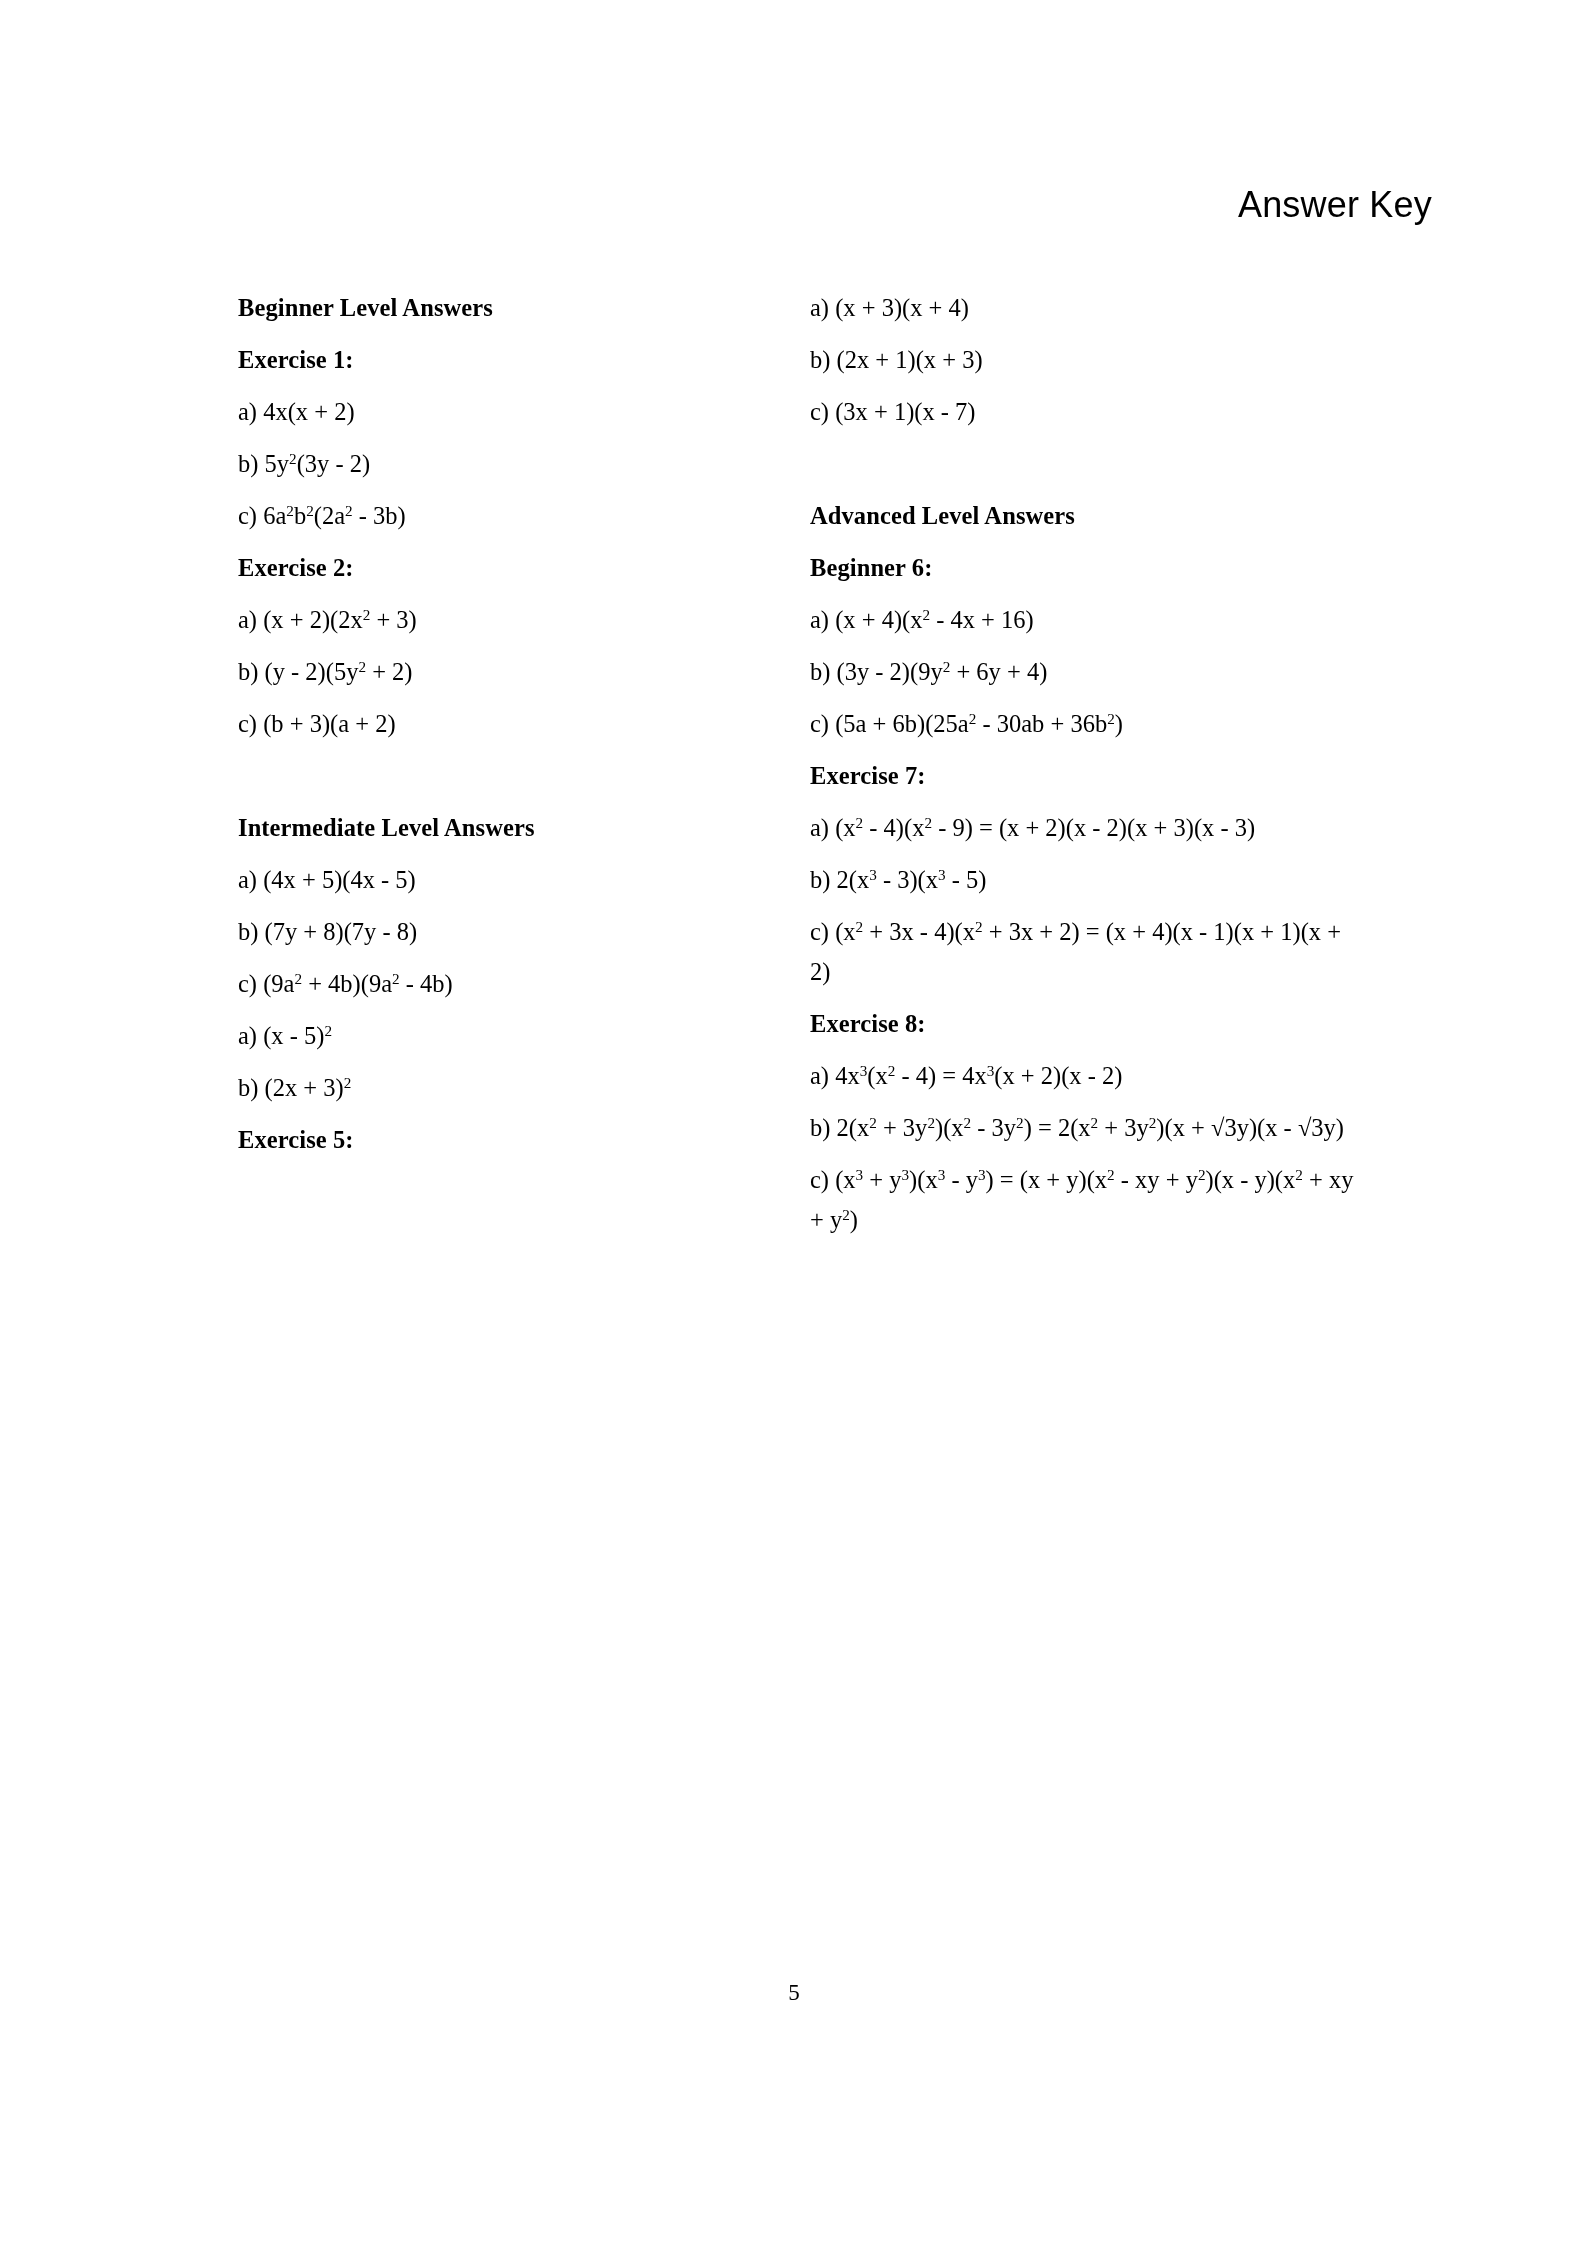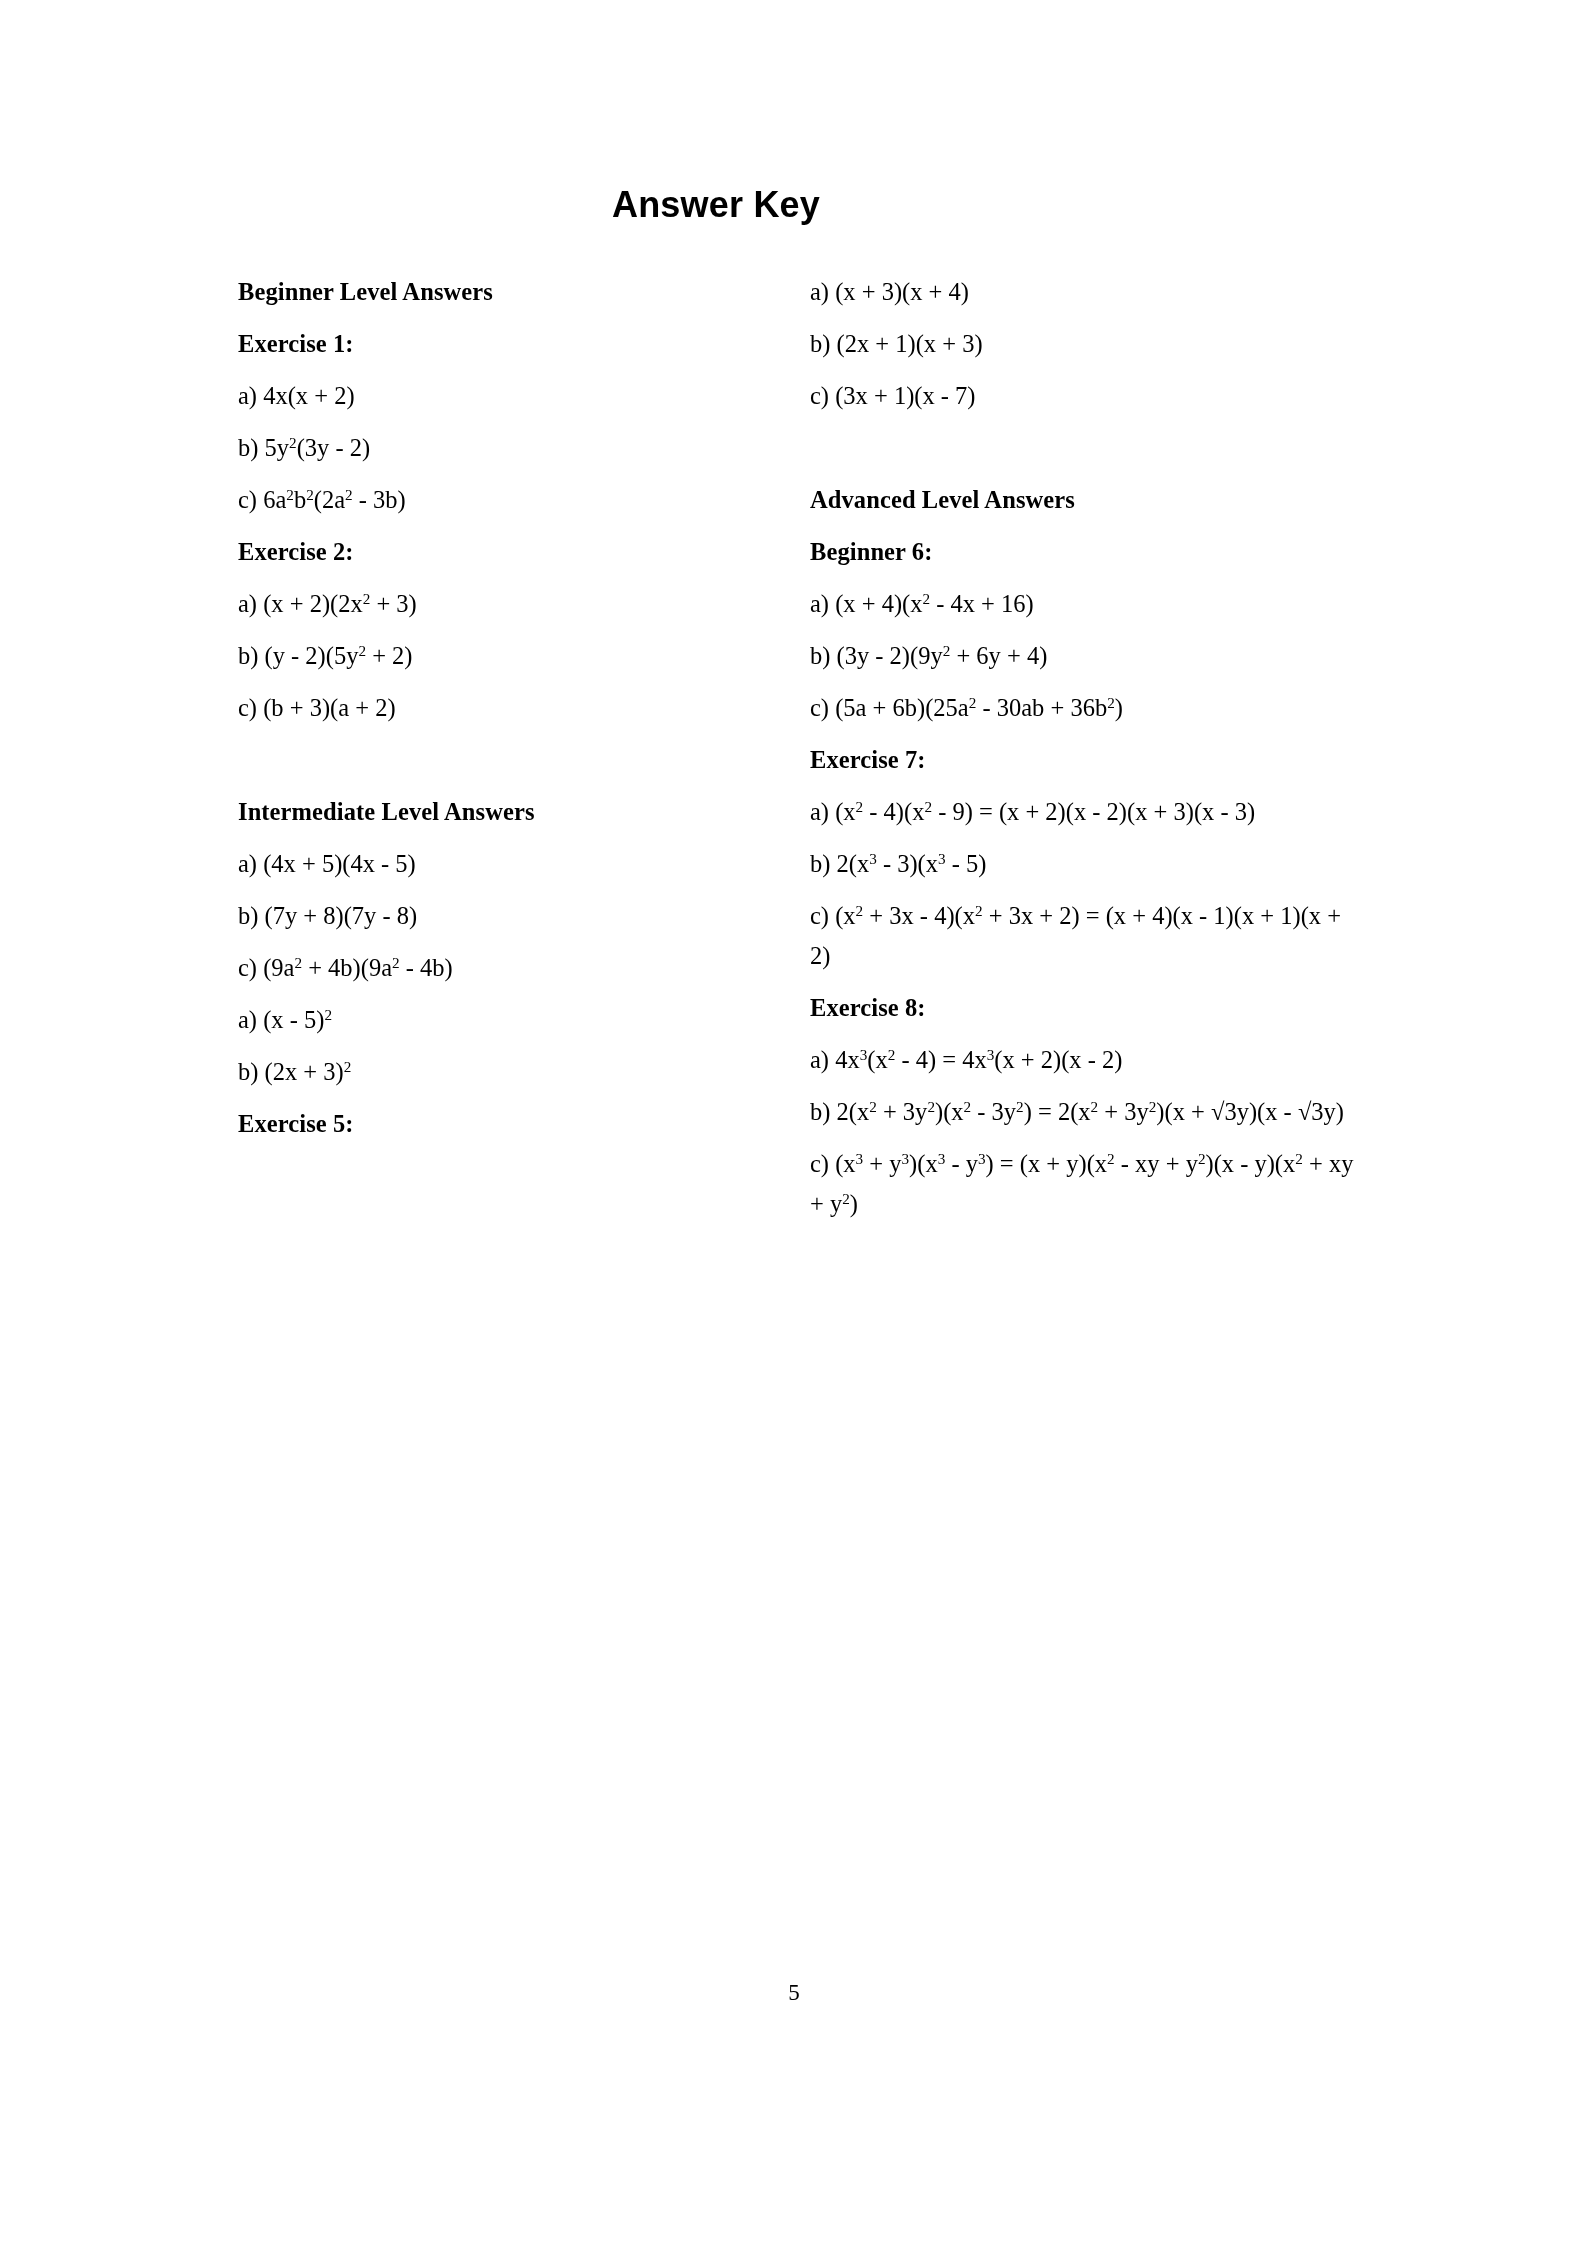--- a/index.html
+++ b/index.html
@@ -16,32 +16,32 @@
     font-family: "Liberation Serif", "DejaVu Serif", serif;
     color: #000000;
   }
 
   
   .doc-title {
     position: absolute;
     left: 0;
     top: 183px;
     width: 1432px;
-    text-align: center;
+    text-align: right;
     font-family: "Liberation Sans", "DejaVu Sans", sans-serif;
-    font-weight: bold;
+    font-weight: normal;
     font-size: 36px;
     letter-spacing: 0.2px;
     line-height: 44px;
   }
 
   
   .col {
     position: absolute;
-    top: 272px;
+    top: 288px;
   }
   .col-left  { left: 238px;  width: 500px; }
   .col-right { left: 810px;  width: 555px; }
 
   
   .para {
     font-size: 24.5px;
     line-height: 40px;
     margin: 0 0 12px 0;
     white-space: normal;

